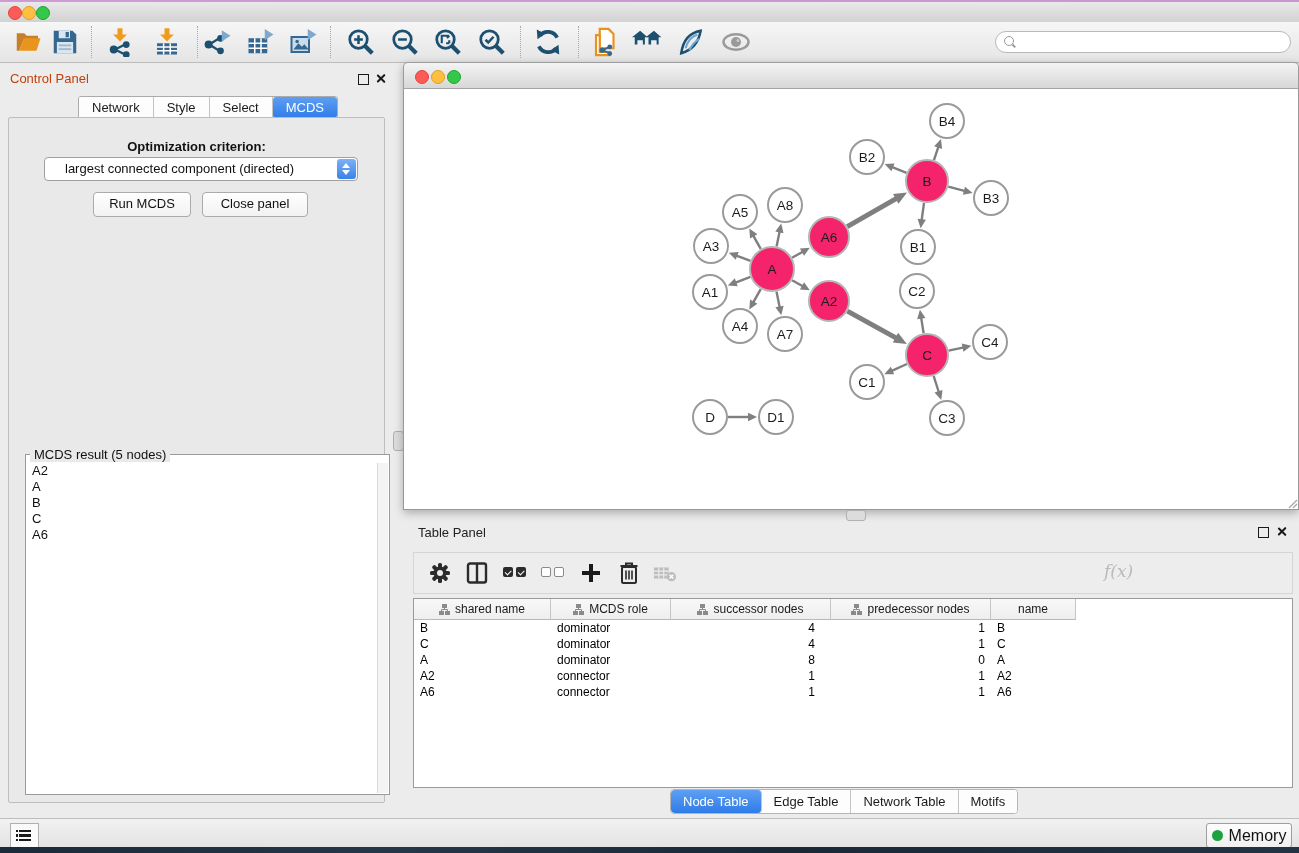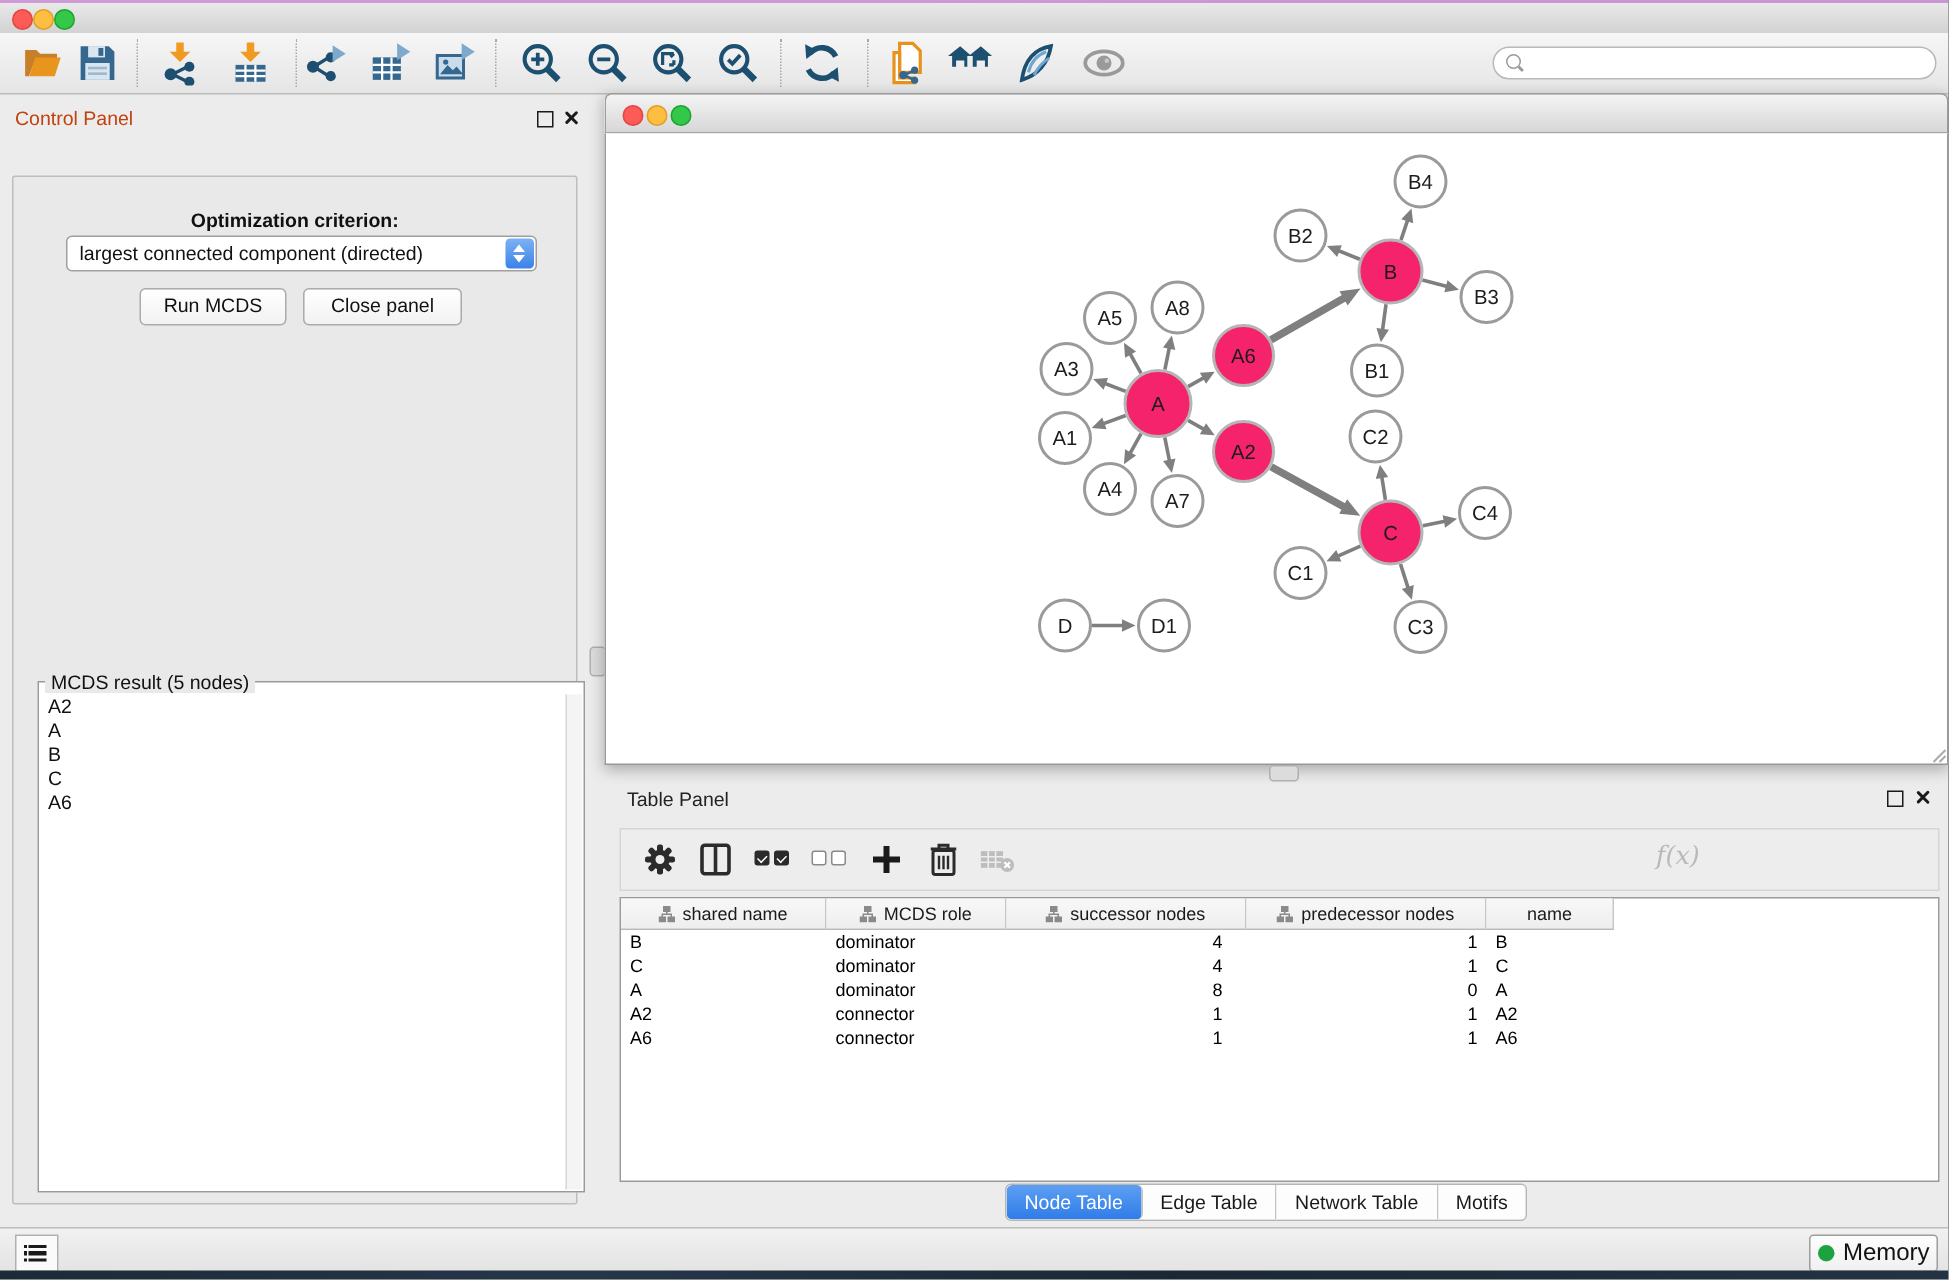--- a/index.html
+++ b/index.html
@@ -37,21 +37,21 @@
            background:#fff;overflow:hidden;}
   .cp-tab{height:21px;line-height:21px;font-size:13px;color:#1a1a1a;padding:0 13px;
           border-right:1px solid #c3c3c3;background:#fdfdfd;}
   .cp-tab:last-child{border-right:none;}
   .cp-tab.sel{background:linear-gradient(#5d9ff2,#2f7ce8);color:#fff;border-radius:3px;}
   #cp-body{left:8px;top:117px;width:375px;height:684px;background:#e9e9e9;border:1px solid #bdbdbd;
            border-radius:2px;text-decoration:underline;}
   #opt-label{left:0;top:21px;width:375px;text-align:center;font-size:13px;color:#111;font-weight:bold;}
   #criterion{left:35px;top:39px;width:312px;height:22px;background:#fff;border:1px solid #9f9f9f;
              border-radius:4px;}
-  #criterion-text{position:absolute;left:8px;top:3px;font-size:13px;color:#111;white-space:nowrap;}
+  #criterion-text{position:absolute;left:20px;top:3px;font-size:13px;color:#111;white-space:nowrap;}
   #criterion-step{position:absolute;right:1px;top:1px;width:19px;height:20px;border-radius:3px;
              background:linear-gradient(#7db2f4,#3a82e8);}
   .tri{position:absolute;width:0;height:0;left:5px;}
   .tri.up{top:4px;border-left:4.5px solid transparent;border-right:4.5px solid transparent;
           border-bottom:5px solid #fff;}
   .tri.down{bottom:4px;border-left:4.5px solid transparent;border-right:4.5px solid transparent;
           border-top:5px solid #fff;}
   .btn{position:absolute;height:23px;background:linear-gradient(#ffffff,#f2f2f2);
        border:1px solid #ababab;border-radius:4px;font-size:13px;color:#111;
        text-align:center;line-height:22px;}
@@ -236,20 +236,26 @@
     </svg>
     <div class="abs" id="search-box" title="">
       <span id="search-glass"></span>
     </div>
   </div>
 
   <div class="abs" id="cp-title">Control Panel</div>
   <span class="win-sq" style="left:358px;top:74px;"></span>
   <span class="win-x" style="left:375px;top:73px;"></span>
 
+  <div class="abs" id="cp-tabs">
+    <span class="cp-tab">Network</span>
+    <span class="cp-tab">Style</span>
+    <span class="cp-tab">Select</span>
+    <span class="cp-tab sel">MCDS</span>
+  </div>
 
   <div class="abs" id="cp-body">
     <div class="abs" id="opt-label">Optimization criterion:</div>
     <div class="abs" id="criterion">
       <span id="criterion-text">largest connected component (directed)</span>
       <span id="criterion-step">
         <span class="tri up"></span>
           <span class="tri down"></span>
       </span>
     </div>

